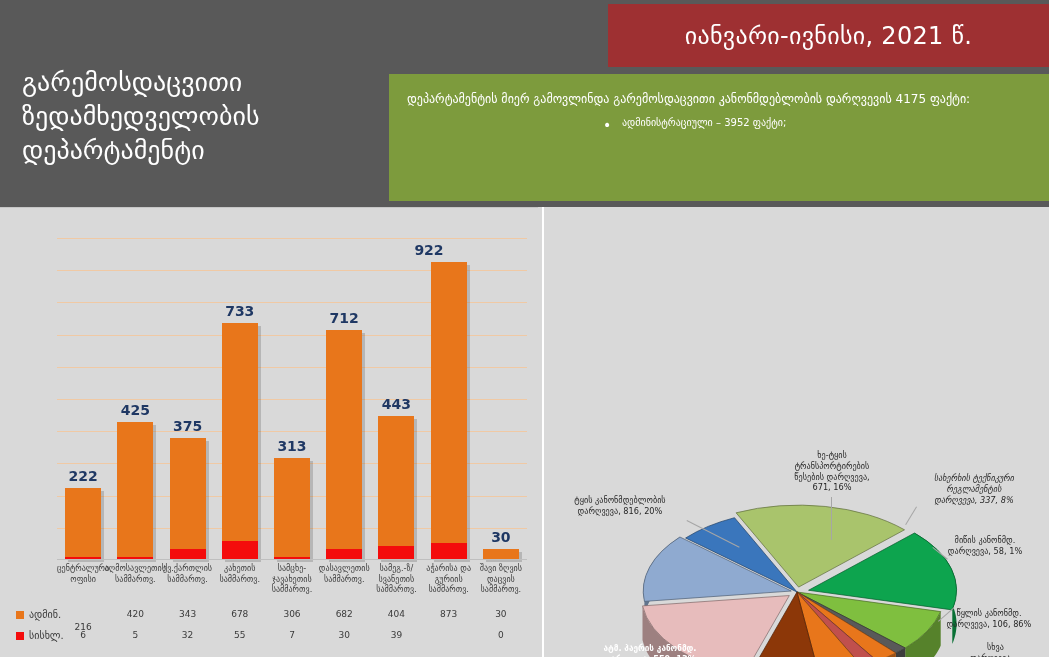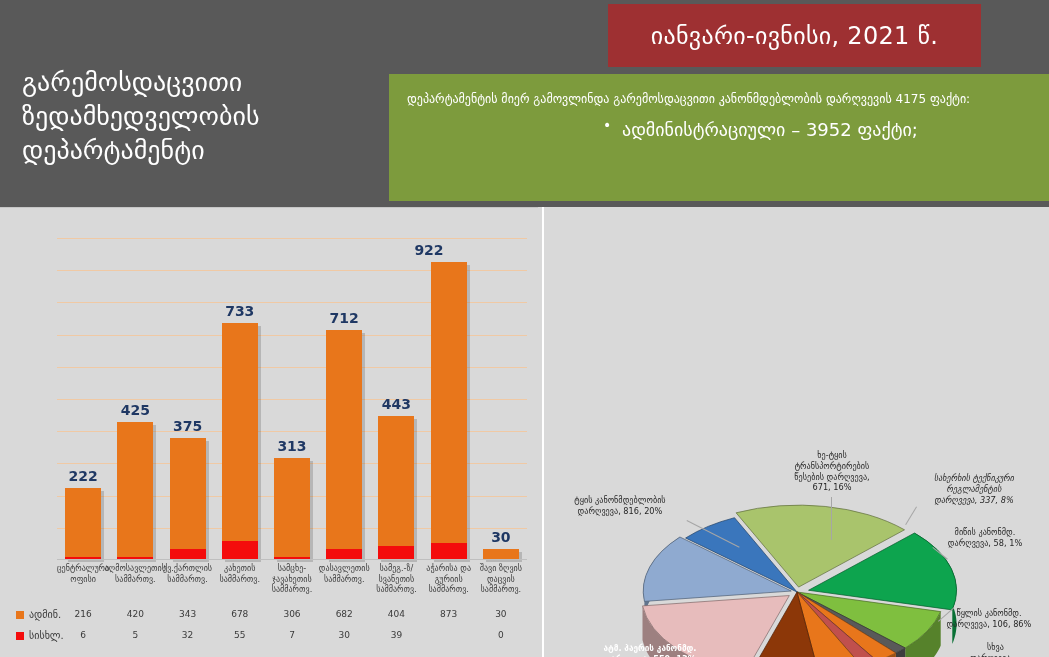--- a/index.html
+++ b/index.html
@@ -13,33 +13,33 @@
   
   .hdr-grey {
     position: absolute; left: 0; top: 0; width: 1049px; height: 207px;
     background: #595959;
   }
   .dept-title {
     position: absolute; left: 22px; top: 66px; width: 350px;
     color: #ffffff; font-size: 26px; line-height: 1.30; font-weight: 400;
   }
   .hdr-red {
-    position: absolute; left: 608px; top: 4px; width: 373px; height: 63px;
+    position: absolute; left: 608px; top: 4px; width: 441px; height: 63px;
     background: #9e3032; color: #ffffff;
     display: flex; align-items: center; justify-content: center;
     font-size: 24px; letter-spacing: .3px;
   }
   .hdr-green {
     position: absolute; left: 389px; top: 74px; width: 660px; height: 127px;
     background: #7d9b3d; color: #ffffff; padding: 16px 20px 10px 18px;
   }
   .hdr-green .lead { font-size: 12px; line-height: 1.58; }
   .hdr-green ul { list-style: none; margin-top: 5px; }
   .hdr-green li {
-    font-size: 18px; line-height: 1.75; padding-left: 215px; position: relative;
+    font-size: 10px; line-height: 1.75; padding-left: 215px; position: relative;
   }
   .hdr-green li::before {
     content: "\2022"; position: absolute; left: 196px; top: -1px; font-size: 14px;
   }
 
   
   .panel-bar {
     position: absolute; left: 0; top: 207px; width: 538px; height: 450px;
     background: #d9d9d9; border-top: 1px solid #c6c6c6;
   }
@@ -195,21 +195,21 @@
         <div class="cat" style="left: 151.778px; top: 0px;">კახეთის სამმართვ.</div>
         <div class="cat" style="left: 204px; top: 0px;">სამცხე-ჯავახეთის სამმართვ.</div>
         <div class="cat" style="left: 256.222px; top: 0px;">დასავლეთის სამმართვ.</div>
         <div class="cat" style="left: 308.444px; top: 0px;">სამეგ.-ზ/სვანეთის სამმართვ.</div>
         <div class="cat" style="left: 360.667px; top: 0px;">აჭარისა და გურიის სამმართვ.</div>
         <div class="cat" style="left: 412.889px; top: 0px;">შავი ზღვის დაცვის სამმართვ.</div>
       </div>
     <div class="tbl">
       <div class="tbl-row" id="row-admin">
           <span class="tbl-leg"><span class="swatch sw-admin" style="background: rgb(232, 118, 27);"></span><span>ადმინ.</span></span>
-          <div class="tbl-cell" style="left: 40.1111px;">216</div>
+          <div class="tbl-cell" style="left: 40.1111px; margin-top: 13px;">216</div>
           <div class="tbl-cell" style="left: 92.3333px;">420</div>
           <div class="tbl-cell" style="left: 144.556px;">343</div>
           <div class="tbl-cell" style="left: 196.778px;">678</div>
           <div class="tbl-cell" style="left: 249px;">306</div>
           <div class="tbl-cell" style="left: 301.222px;">682</div>
           <div class="tbl-cell" style="left: 353.444px;">404</div>
           <div class="tbl-cell" style="left: 405.667px;">873</div>
           <div class="tbl-cell" style="left: 457.889px;">30</div>
         </div>
       <div class="tbl-row" id="row-crim">
@@ -265,21 +265,21 @@
       <div id="pie-labels">
           <div class="pie-label" style="left: 10px; top: 288px; width: 132px; white-space: pre-line;">ტყის კანონმდებლობის
 დარღვევა, 816, 20%</div>
           <div class="pie-label" style="left: 228px; top: 243px; width: 120px; white-space: pre-line;">ხე-ტყის
 ტრანსპორტირების
 წესების დარღვევა,
 671, 16%</div>
           <div class="pie-label" style="left: 370px; top: 266px; width: 120px; white-space: pre-line; font-style: italic;">სახერხის ტექნიკური
 რეგლამენტის
 დარღვევა, 337, 8%</div>
-          <div class="pie-label" style="left: 385px; top: 320px; width: 112px; white-space: pre-line; text-align: center;">მიწის კანონმდ.
+          <div class="pie-label" style="left: 385px; top: 328px; width: 112px; white-space: pre-line; text-align: center;">მიწის კანონმდ.
 დარღვევა, 58, 1%</div>
           <div class="pie-label" style="left: 392px; top: 401px; width: 106px; white-space: pre-line;">წყლის კანონმდ.
 დარღვევა, 106, 86%</div>
           <div class="pie-label" style="left: 404px; top: 435px; width: 95px; white-space: pre-line;">სხვა
 დარღვევა,...</div>
           <div class="pie-label inner" style="left: 38px; top: 436px; width: 136px; white-space: pre-line;">ატმ. ჰაერის კანონმდ.
 დარღვევა, 559, 13%</div>
         </div>
     </div>
   </div>

